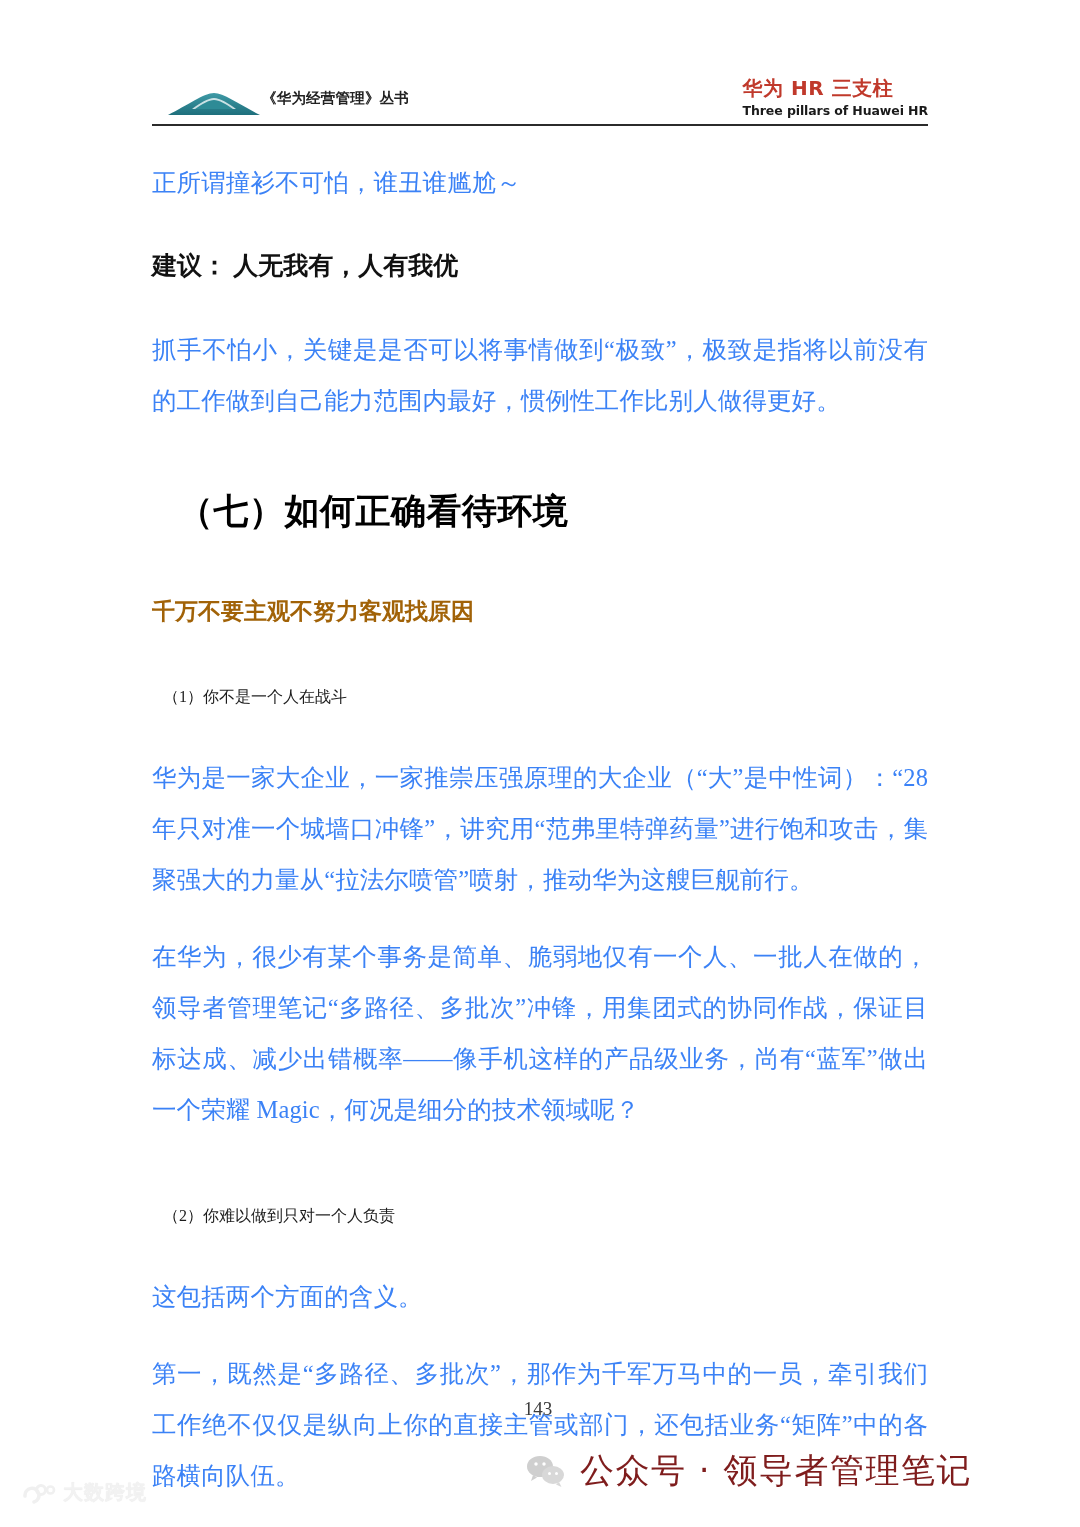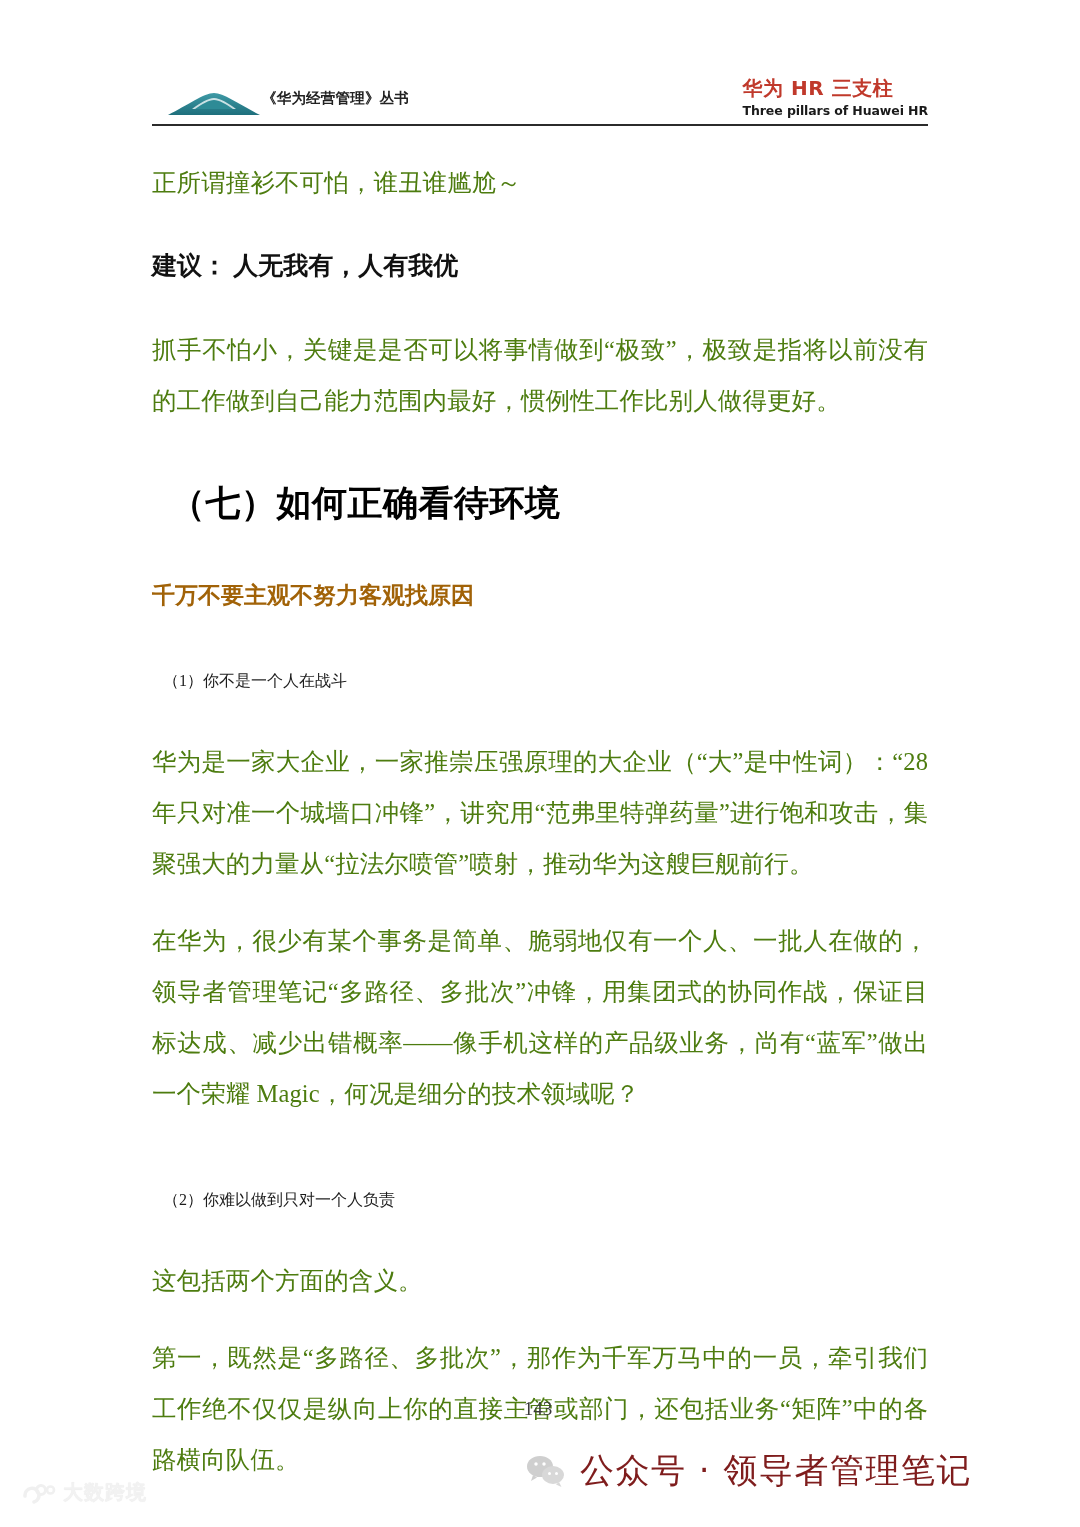--- a/index.html
+++ b/index.html
@@ -92,21 +92,21 @@
   .content {
     position: absolute;
     left: 152px;
     top: 131px;
     width: 776px;
   }
 
   .para {
     font-size: 24.5px;
     line-height: 51px;
-    color: #4d7c0f;
+    color: #3b82f6;
     text-align: justify;
     text-justify: inter-ideograph;
     margin: 0;
     letter-spacing: 0.1px;
   }
 
   .gap-sm { height: 26px; }
   .gap-md { height: 34px; }
   .gap-lg { height: 42px; }
 
@@ -116,21 +116,21 @@
     font-weight: 700;
     color: #111111;
     margin: 0;
   }
 
   .section-heading {
     font-size: 35px;
     line-height: 56px;
     font-weight: 700;
     color: #000000;
-    margin: 8px;
+    margin: 16px;
     padding-left: 10px;
     letter-spacing: 0.5px;
   }
 
   .sub-heading {
     font-size: 23px;
     line-height: 44px;
     font-weight: 700;
     color: #a16207;
     margin: 0;

